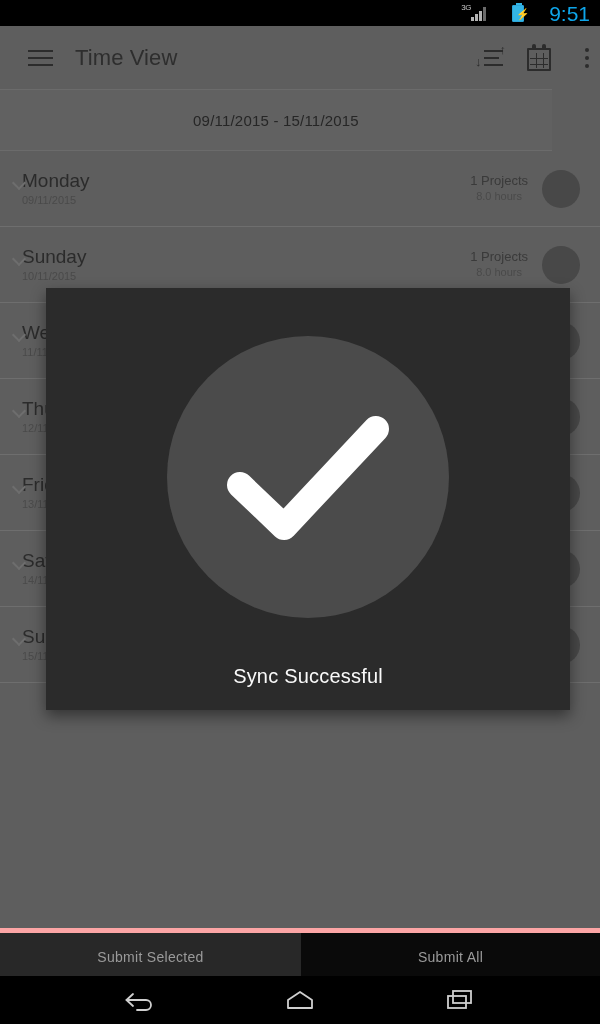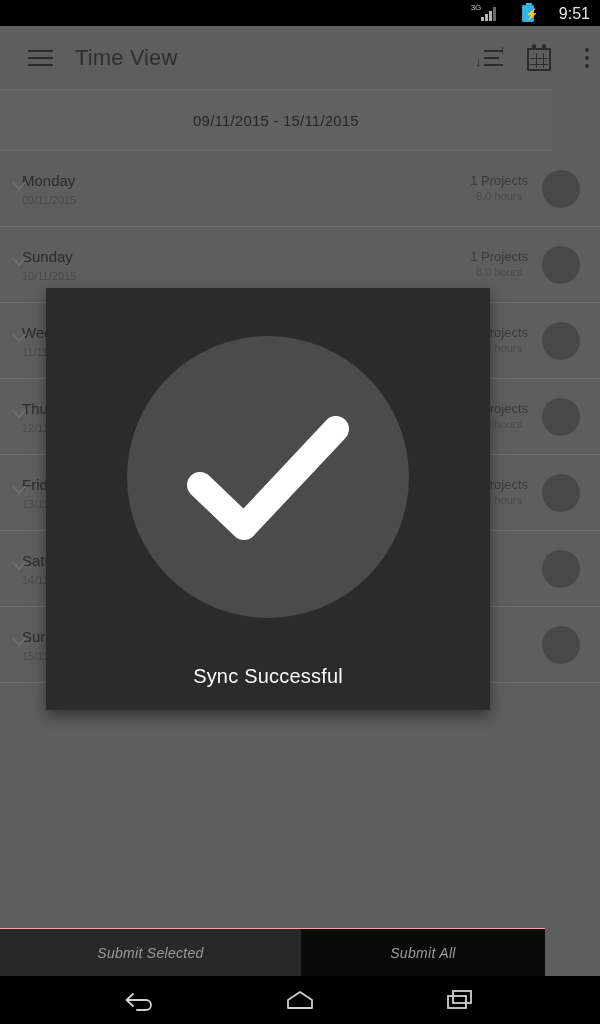--- a/index.html
+++ b/index.html
@@ -81,22 +81,22 @@
   .battery .bolt {
     position: absolute;
     top: 2px; left: 3px;
     width: 6px; height: 12px;
     color: #0c3d52;
     font-size: 11px;
     line-height: 12px;
     text-align: center;
   }
   #status-clock {
-    color: #e5e5e5;
-    font-size: 16px;
+    color: #0ea5e9;
+    font-size: 21px;
     line-height: 17px;
     font-weight: normal;
   }
 
   
   #app-bar {
     position: absolute;
     top: 26px; left: 11px;
     width: 600px; height: 63px;
     background: #5e5e5e;
@@ -221,21 +221,21 @@
     content: "";
     position: absolute;
     left: 1px; top: 0;
     width: 8px; height: 8px;
     border-right: 2px solid #6e6e6e;
     border-bottom: 2px solid #6e6e6e;
     transform: rotate(45deg);
   }
   .day-names { margin-left: 22px; }
   .day-name {
-    font-size: 15px;
+    font-size: 19px;
     color: #2b2b2b;
     line-height: 22px;
   }
   .day-date {
     font-size: 11px;
     color: #4a4a4a;
     line-height: 15px;
     margin-top: 1px;
   }
   .day-meta {
@@ -257,24 +257,23 @@
     width: 38px; height: 38px;
     border-radius: 50%;
     background: #484848;
     margin-right: 20px;
   }
 
   
   #submit-bar {
     position: absolute;
     left: 0; bottom: 48px;
-    width: 545px; height: 48px;
-    display: flex;
-    border-top: 1px solid #fca5a5;
-    font-style: italic;
+    width: 600px; height: 48px;
+    display: flex;
+    border-top: 5px solid #fca5a5;
   }
   #submit-selected-button {
     width: 301px; height: 47px;
     background: #282828;
     display: flex; align-items: center; justify-content: center;
   }
   #submit-all-button {
     flex: 1; height: 47px;
     background: #0a0a0a;
     display: flex; align-items: center; justify-content: center;
@@ -298,21 +297,21 @@
   }
   .nav-btn {
     width: 72px; height: 48px;
     display: flex; align-items: center; justify-content: center;
   }
 
   
   #sync-dialog {
     position: absolute;
     left: 46px; top: 288px;
-    width: 444px; height: 422px;
+    width: 524px; height: 422px;
     background: #2b2b2b;
     box-shadow: 0 6px 14px rgba(0,0,0,0.45);
     display: flex;
     flex-direction: column;
     align-items: center;
   }
   #sync-circle {
     position: relative;
     width: 282px; height: 282px;
     border-radius: 50%;

